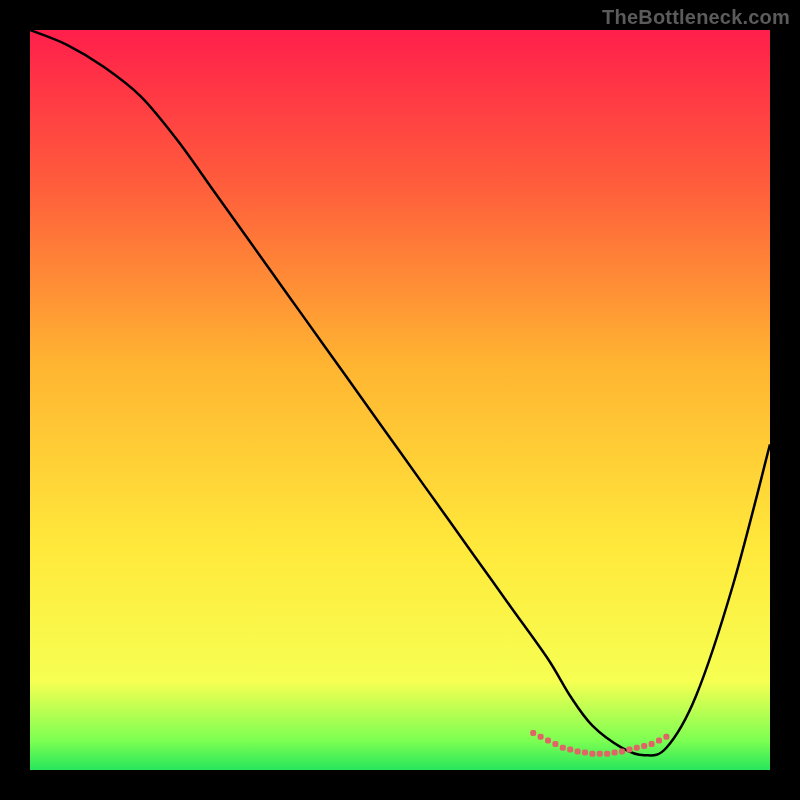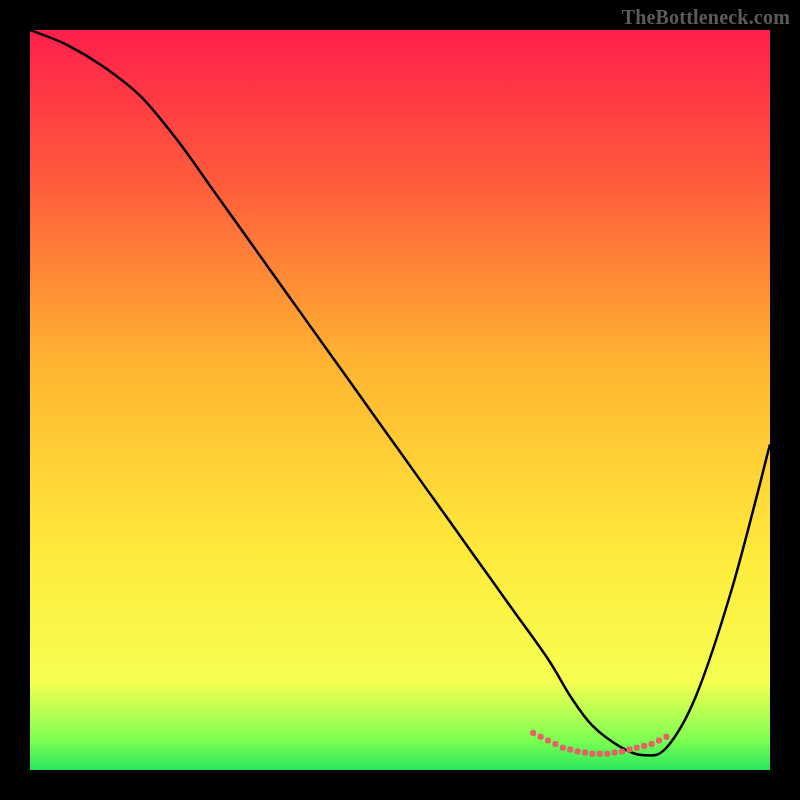--- a/index.html
+++ b/index.html
@@ -19,21 +19,21 @@
     position: absolute;
     left: 30px;
     top: 30px;
     width: 740px;
     height: 740px;
   }
   .watermark {
     position: absolute;
     top: 6px;
     right: 10px;
-    font-family: Liberation Serif, serif;
+    font-family: Liberation Sans, sans-serif;
     font-size: 20px;
     font-weight: bold;
     color: #5b5b5b;
     letter-spacing: 0.2px;
     z-index: 10;
   }
   svg {
     display: block;
   }
 </style>

